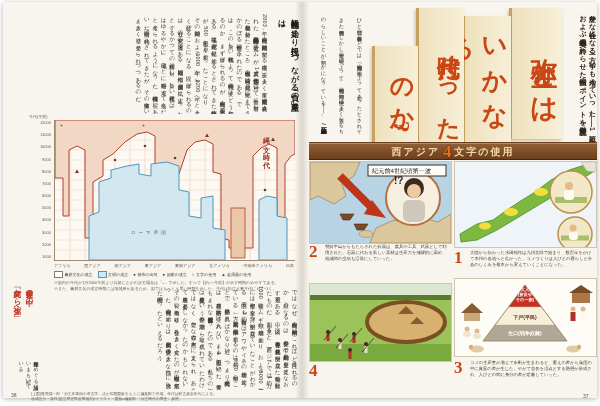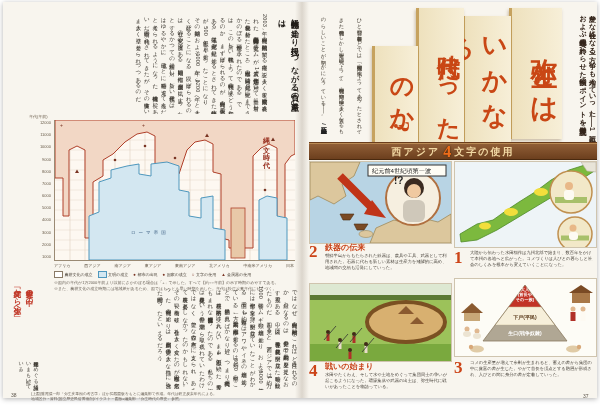--- a/index.html
+++ b/index.html
@@ -251,21 +251,20 @@
       <circle cx="104" cy="29" r="7" fill="#f0c9a0"></circle>
       <rect x="93" y="38" width="22" height="22" rx="6" fill="#cfc8ba"></rect>
       <text x="84" y="22" font-size="10" font-weight="bold" fill="#222">!?</text>
       <rect x="58" y="3" width="78" height="11" fill="#fffdf5" stroke="#333" stroke-width="1"></rect>
       <text x="62" y="11" font-size="6.2" fill="#222">紀元前4世紀頃第一波</text>
     </svg>
   </div>
   <div class="feat" style="left:306px;top:241px;width:141px;">
     <div class="num">2</div>
     <div class="col">
-      <div class="ttl">鉄器の伝来</div>
       <div class="bd">朝鮮半島からもたらされた鉄器は、農具や工具、武器として利用された。石器に代わる新しい素材は生産力を飛躍的に高め、地域間の交易も活発にしていった。</div>
     </div>
   </div>
 
   <div class="abs illus" style="left:451px;top:159px;width:141px;height:85px;">
     <svg width="141" height="85" viewBox="0 0 141 85">
       <rect width="141" height="85" fill="#eef4f7"></rect>
       <polygon points="5,72 22,62 38,58 52,48 64,40 80,30 96,18 114,8 133,2 141,8 122,20 102,32 82,44 62,56 42,68 22,78 6,80" fill="#7cb93e" stroke="#4e8a28" stroke-width="0.8"></polygon>
       <polygon points="126,0 141,0 141,10 132,9" fill="#e8e4d8" stroke="#b8b4a4" stroke-width="0.6"></polygon>
       <ellipse cx="30" cy="64" rx="6" ry="3.5" fill="#f2de3c"></ellipse>
@@ -310,24 +309,20 @@
             <rect x="38.5" y="68" width="3" height="7" fill="#b03028"></rect>
         <line x1="14" y1="56" x2="26" y2="42" stroke="#333" stroke-width="0.8"></line>
         <line x1="26" y1="64" x2="38" y2="50" stroke="#333" stroke-width="0.8"></line>
         <line x1="40" y1="58" x2="52" y2="44" stroke="#333" stroke-width="0.8"></line>
         <line x1="52" y1="68" x2="64" y2="54" stroke="#333" stroke-width="0.8"></line>
       </g>
     </svg>
   </div>
   <div class="feat" style="left:306px;top:360px;width:141px;">
     <div class="num">4</div>
-    <div class="col">
-      <div class="ttl">戦いの始まり</div>
-      <div class="bd">水田やたくわえ、そして水や土地をめぐって集団同士の争いが起こるようになった。環濠集落や武器の出土は、弥生時代に戦いがあったことを物語っている。</div>
-    </div>
   </div>
 
   <div class="abs illus" style="left:451px;top:276px;width:141px;height:77px;background:#fdfcf6;">
     <svg width="141" height="77" viewBox="0 0 141 77">
       <polygon points="70,6 86.5,28 53.5,28" fill="#c23326"></polygon>
       <polygon points="53.5,28 86.5,28 100,46 40,46" fill="#f6efda" stroke="#c8b890" stroke-width="0.5"></polygon>
       <polygon points="40,46 100,46 112,62 28,62" fill="#b0a794"></polygon>
       <polygon points="70,6 112,62 28,62" fill="none" stroke="#8a7a60" stroke-width="0.8"></polygon>
       <polygon points="6,34 17,24 28,34" fill="#8a5a30"></polygon>
       <rect x="9" y="34" width="16" height="8" fill="#c8a878"></rect>

